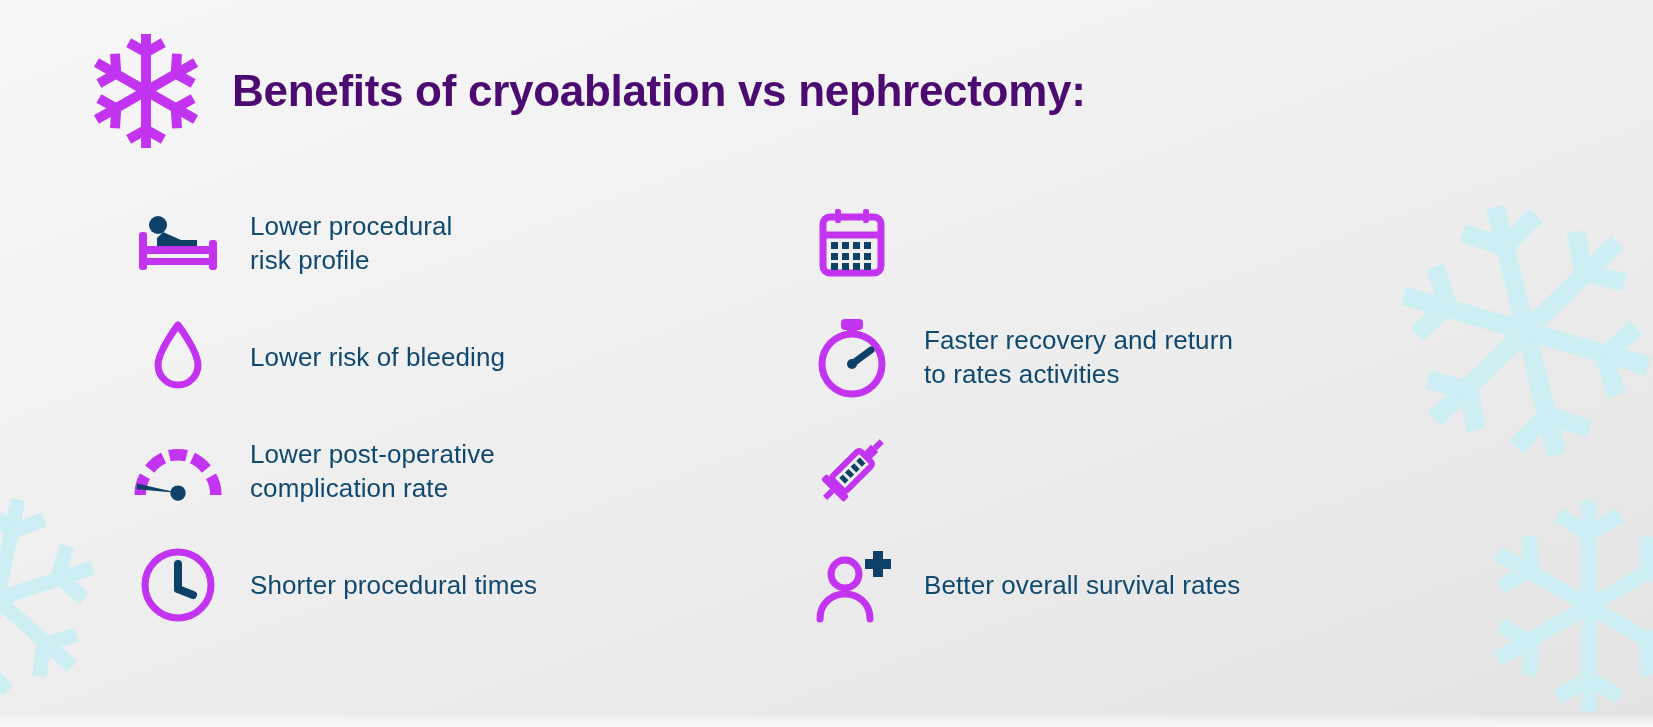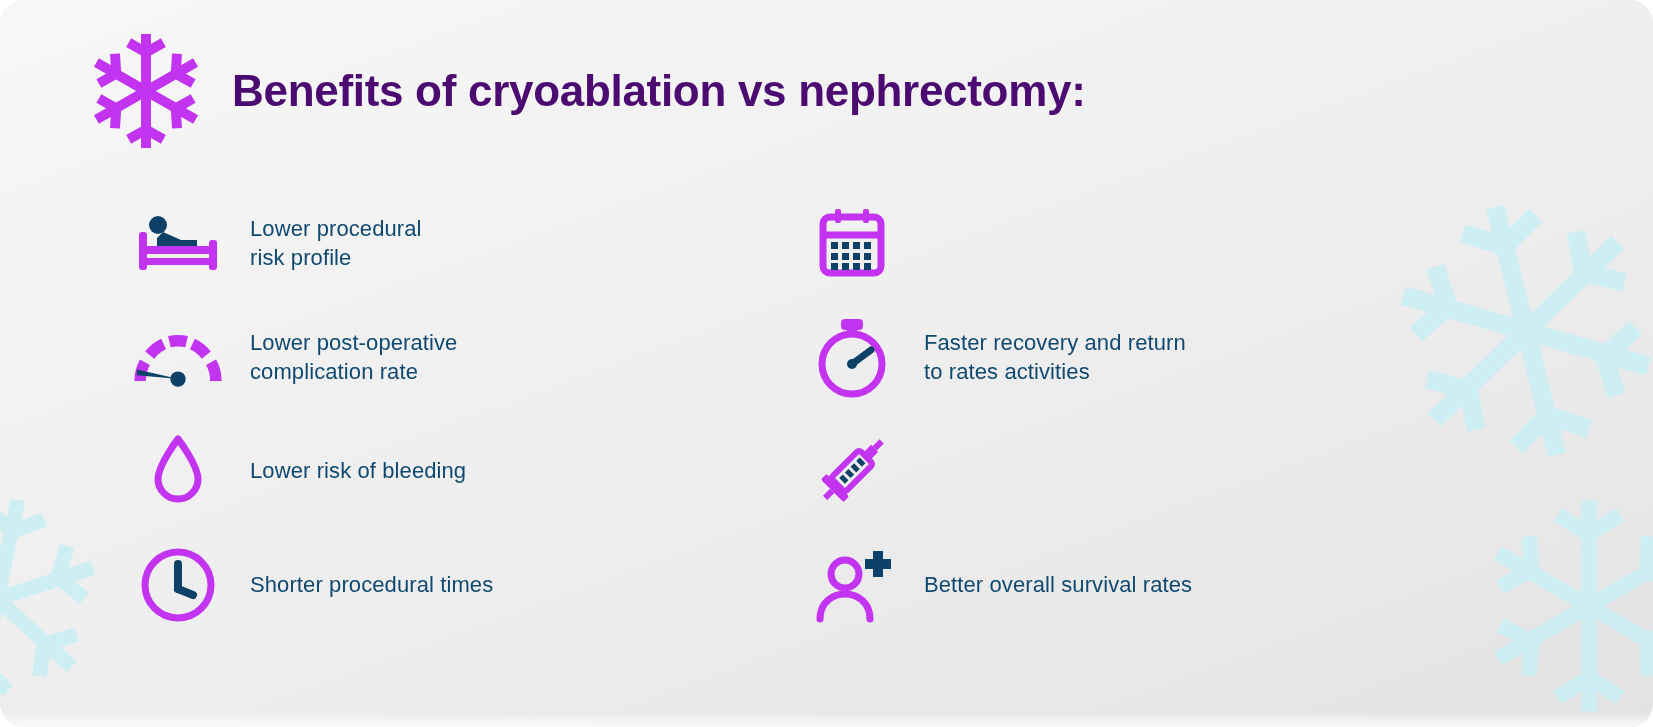--- a/index.html
+++ b/index.html
@@ -12,21 +12,20 @@
     overflow: hidden;
     font-family: "Liberation Sans", sans-serif;
   }
 
   #slide {
     position: relative;
     width: 1653px;
     height: 727px;
     background: linear-gradient(160deg, #f7f7f8 0%, #f2f2f3 30%, #ececed 62%, #e6e6e7 88%, #e2e2e3 100%);
     overflow: hidden;
-    border-radius: 23px;
   }
 
   
   #bottom-band {
     position: absolute;
     left: 0; bottom: 0;
     width: 100%;
     height: 14px;
     background: linear-gradient(180deg, rgba(255,255,255,0.0) 0%, rgba(255,255,255,0.55) 60%, rgba(250,250,251,0.9) 100%);
   }
@@ -81,21 +80,21 @@
     flex: 0 0 auto;
     width: 92px;
     height: 80px;
     display: flex;
     align-items: center;
     justify-content: center;
   }
   .benefit-icon svg { display: block; }
 
   .benefit-label {
-    font-size: 22px;
+    font-size: 26px;
     line-height: 1.32;
     color: #10496f;
     letter-spacing: 0.1px;
     white-space: pre-line;
   }
 </style>
 </head>
 <body>
 
 <div id="slide">
@@ -203,43 +202,43 @@
           <rect x="4" y="34" width="78" height="8" fill="#c234f0"></rect>
           <rect x="10" y="46" width="66" height="7" fill="#c234f0"></rect>
         </svg>
       </div>
       <div class="benefit-label">Lower procedural
 risk profile</div>
     </div>
 
     <div class="benefit-item">
       <div class="benefit-icon">
+        <svg width="58" height="74" viewBox="0 0 58 74" aria-hidden="true">
+          <path d="M29 5 C29 5 9 31 9 45 a20 20 0 0 0 40 0 C49 31 29 5 29 5 Z" fill="none" stroke="#c234f0" stroke-width="7" stroke-linejoin="round"></path>
+        </svg>
+      </div>
+      <div class="benefit-label">Lower risk of bleeding</div>
+    </div>
+
+    <div class="benefit-item">
+      <div class="benefit-icon">
         <svg width="96" height="62" viewBox="0 0 96 62" aria-hidden="true">
           <g fill="none" stroke="#c234f0" stroke-width="12" stroke-linecap="butt">
             <path d="M8.5 56 A39.5 39.5 0 0 1 13.5 36.5"></path>
             <path d="M18.5 29 A39.5 39.5 0 0 1 33 17.5"></path>
             <path d="M39 15 A39.5 39.5 0 0 1 57 15"></path>
             <path d="M63 17.5 A39.5 39.5 0 0 1 77.5 29"></path>
             <path d="M82.5 36.5 A39.5 39.5 0 0 1 87.5 56"></path>
           </g>
           <path d="M5 44 L49 54 L5 50 Z" fill="#0d4168"></path>
           <circle cx="48" cy="54" r="8" fill="#0d4168"></circle>
         </svg>
       </div>
       <div class="benefit-label">Lower post-operative
 complication rate</div>
-    </div>
-
-    <div class="benefit-item">
-      <div class="benefit-icon">
-        <svg width="58" height="74" viewBox="0 0 58 74" aria-hidden="true">
-          <path d="M29 5 C29 5 9 31 9 45 a20 20 0 0 0 40 0 C49 31 29 5 29 5 Z" fill="none" stroke="#c234f0" stroke-width="7" stroke-linejoin="round"></path>
-        </svg>
-      </div>
-      <div class="benefit-label">Lower risk of bleeding</div>
     </div>
 
     <div class="benefit-item">
       <div class="benefit-icon">
         <svg width="80" height="80" viewBox="0 0 80 80" aria-hidden="true">
           <circle cx="40" cy="40" r="33" fill="none" stroke="#c234f0" stroke-width="7"></circle>
           <line x1="40" y1="19" x2="40" y2="44" stroke="#0d4168" stroke-width="8" stroke-linecap="round"></line>
           <line x1="40" y1="44" x2="55" y2="50" stroke="#0d4168" stroke-width="8" stroke-linecap="round"></line>
         </svg>
       </div>

